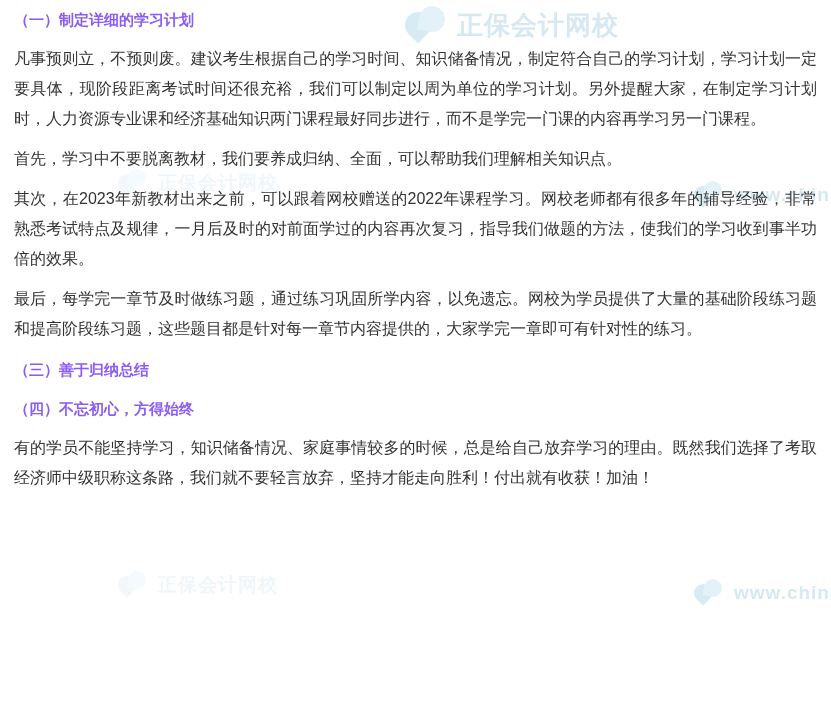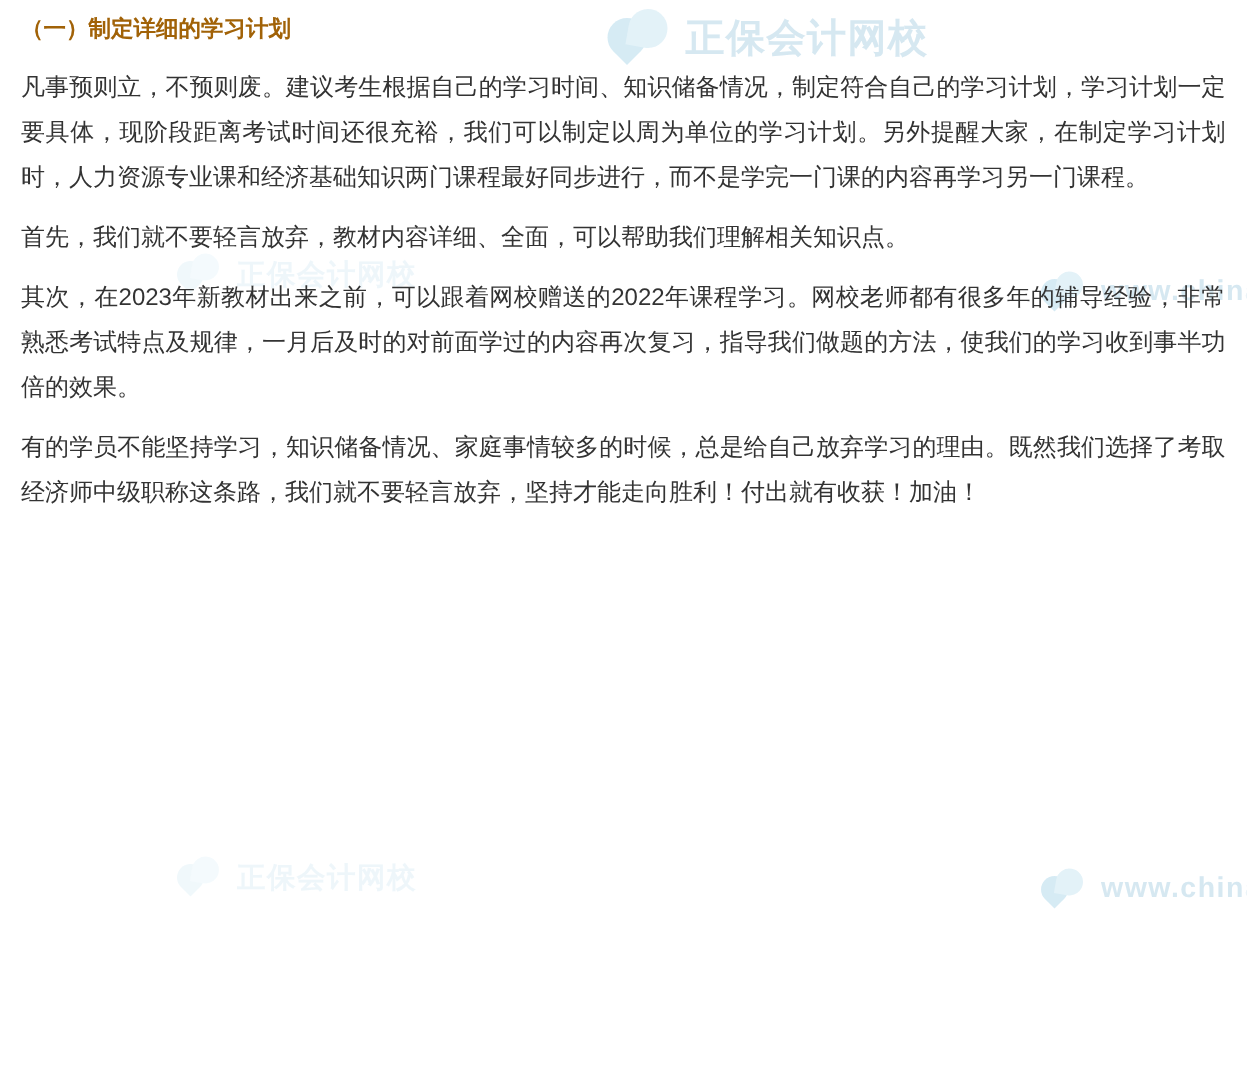--- a/index.html
+++ b/index.html
@@ -73,21 +73,21 @@
   
   .content {
     position: relative;
     z-index: 10;
     padding: 0 14px;
     box-sizing: border-box;
   }
   .heading {
     font-size: 15px;
     font-weight: bold;
-    color: #a16207;
+    color: #8b5cf6;
     line-height: 1.5;
     margin: 0;
     padding: 9px 0 8px 0;
   }
   .para {
     font-size: 16px;
     line-height: 30px;
     color: #333333;
     margin: 0;
     padding: 4px 0 6px 0;
@@ -131,16 +131,19 @@
         <span class="leaf-a"></span>
         <span class="leaf-b"></span>
       </span>
       <span class="wm-text">www.chinaacc.com</span>
     </div>
   </div>
 
 <div class="content">
     <div class="heading">（一）制定详细的学习计划</div>
     <div class="para">凡事预则立，不预则废。建议考生根据自己的学习时间、知识储备情况，制定符合自己的学习计划，学习计划一定要具体，现阶段距离考试时间还很充裕，我们可以制定以周为单位的学习计划。另外提醒大家，在制定学习计划时，人力资源专业课和经济基础知识两门课程最好同步进行，而不是学完一门课的内容再学习另一门课程。</div>
-    <div class="para">首先，我们就不要轻言放弃，教材内容详细、全面，可以帮助我们理解相关知识点。</div>
+    <div class="para">首先，学习中不要脱离教材，我们要养成归纳、全面，可以帮助我们理解相关知识点。</div>
     <div class="para">其次，在2023年新教材出来之前，可以跟着网校赠送的2022年课程学习。网校老师都有很多年的辅导经验，非常熟悉考试特点及规律，一月后及时的对前面学过的内容再次复习，指导我们做题的方法，使我们的学习收到事半功倍的效果。</div>
+    <div class="para">最后，每学完一章节及时做练习题，通过练习巩固所学内容，以免遗忘。网校为学员提供了大量的基础阶段练习题和提高阶段练习题，这些题目都是针对每一章节内容提供的，大家学完一章即可有针对性的练习。</div>
+    <div class="heading">（三）善于归纳总结</div>
+    <div class="heading">（四）不忘初心，方得始终</div>
     <div class="para">有的学员不能坚持学习，知识储备情况、家庭事情较多的时候，总是给自己放弃学习的理由。既然我们选择了考取经济师中级职称这条路，我们就不要轻言放弃，坚持才能走向胜利！付出就有收获！加油！</div>
   </div>
 
 </body></html>

